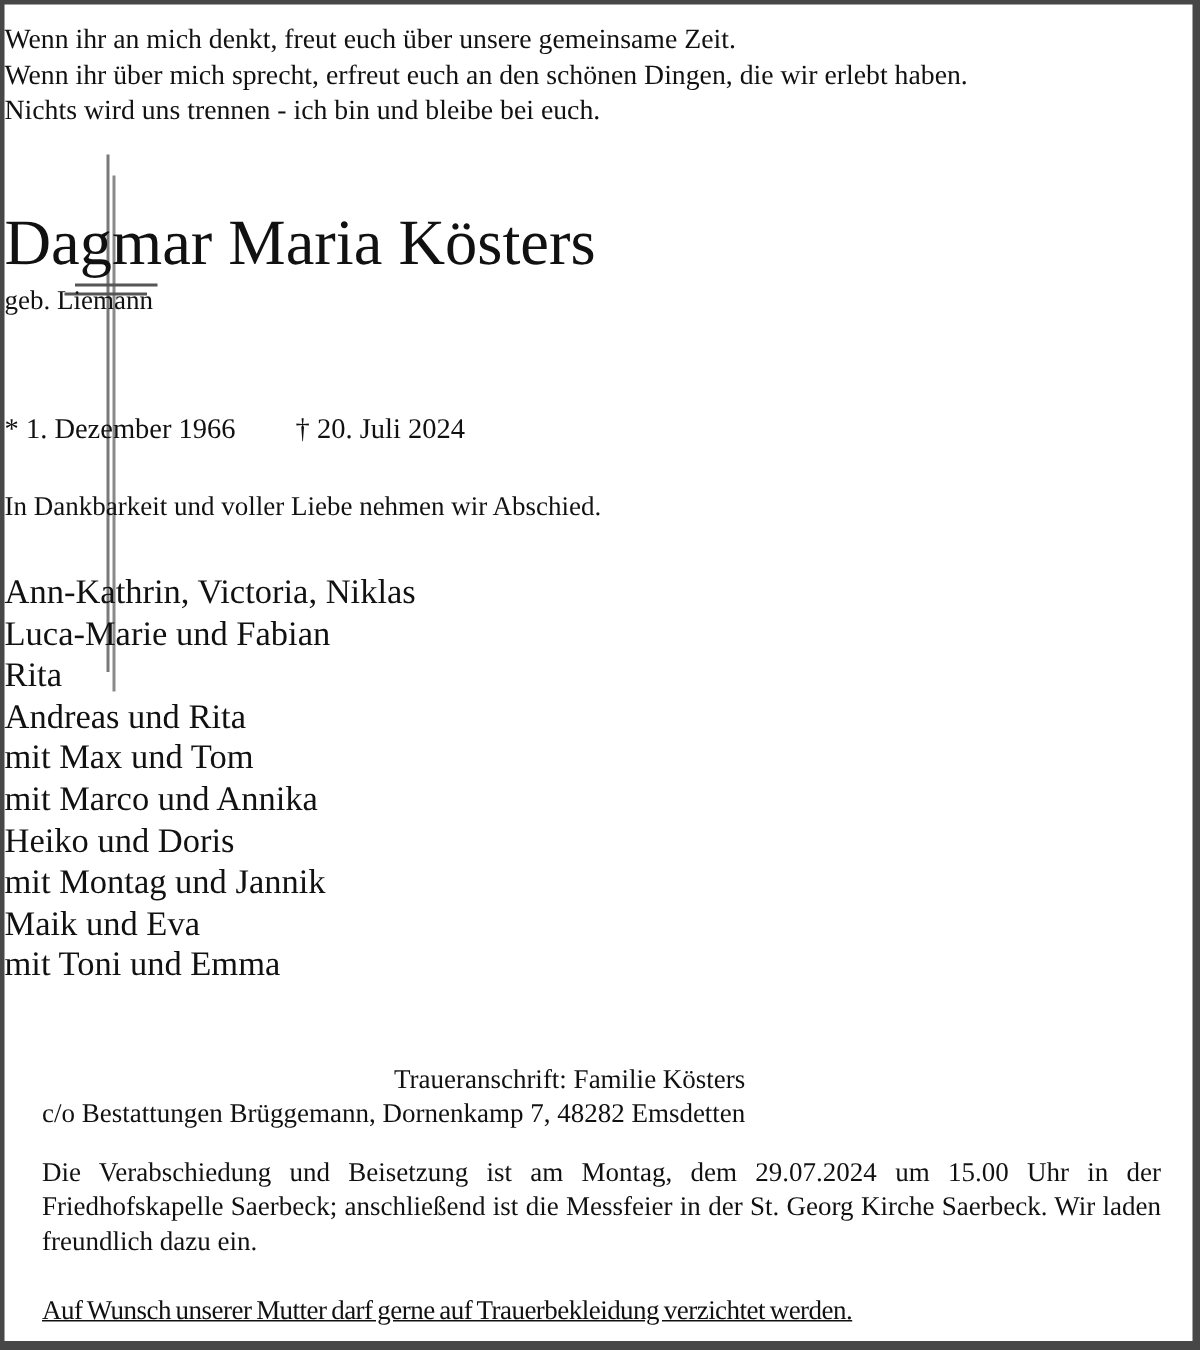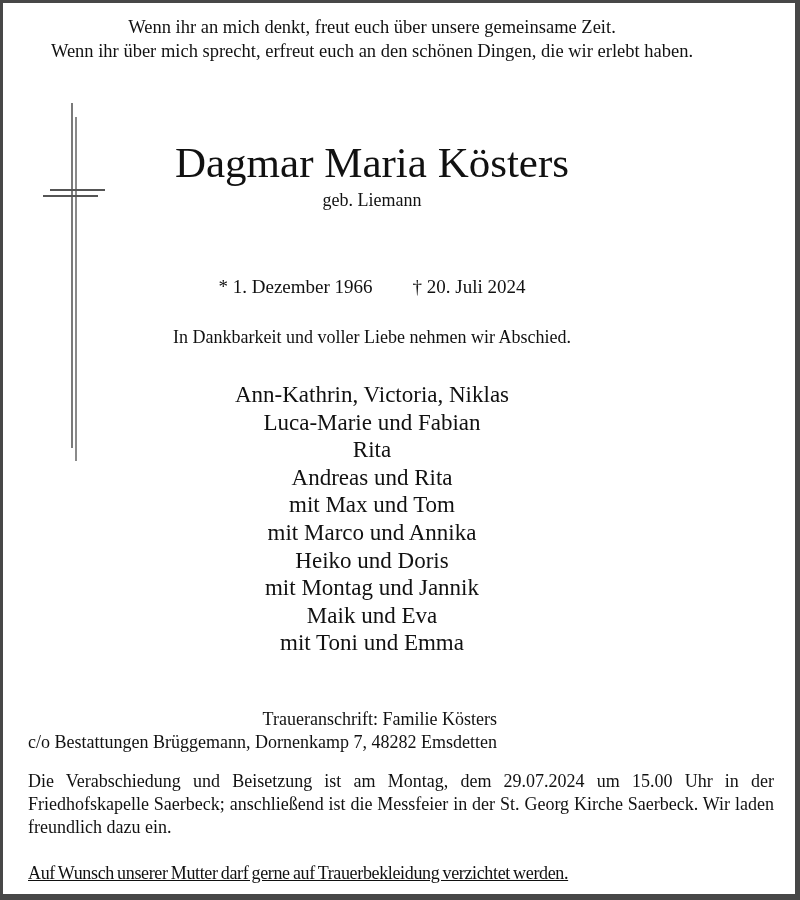--- a/index.html
+++ b/index.html
@@ -22,21 +22,21 @@
       background: #ffffff;
       border-top: 3px solid #474747;
       border-left: 3px solid #474747;
       border-right: 5px solid #474747;
       border-bottom: 6px solid #474747;
     }
     .abs { position: absolute; }
     .center {
       left: 0;
       width: 738px;
-      text-align: center;
+      text-align: left;
     }
     .motto {
       top: 13px;
       font-size: 18.5px;
       line-height: 23.5px;
     }
     .name {
       top: 135px;
       font-size: 43px;
       line-height: 50px;
@@ -97,20 +97,21 @@
     .h2 { left: 40px; top: 192px; width: 55px; height: 2px; background:#555555; }
   </style>
 </head>
 <body>
 
 <div class="page">
 
   <div class="abs center motto">
     <div>Wenn ihr an mich denkt, freut euch über unsere gemeinsame Zeit.</div>
     <div>Wenn ihr über mich sprecht, erfreut euch an den schönen Dingen, die wir erlebt haben.</div>
+    <div>Nichts wird uns trennen - ich bin und bleibe bei euch.</div>
   </div>
 
   <div>
     <div class="cross-line v1"></div>
     <div class="cross-line v2"></div>
     <div class="cross-line h1"></div>
     <div class="cross-line h2"></div>
   </div>
 
   <div class="abs center birthname">geb. Liemann</div>

